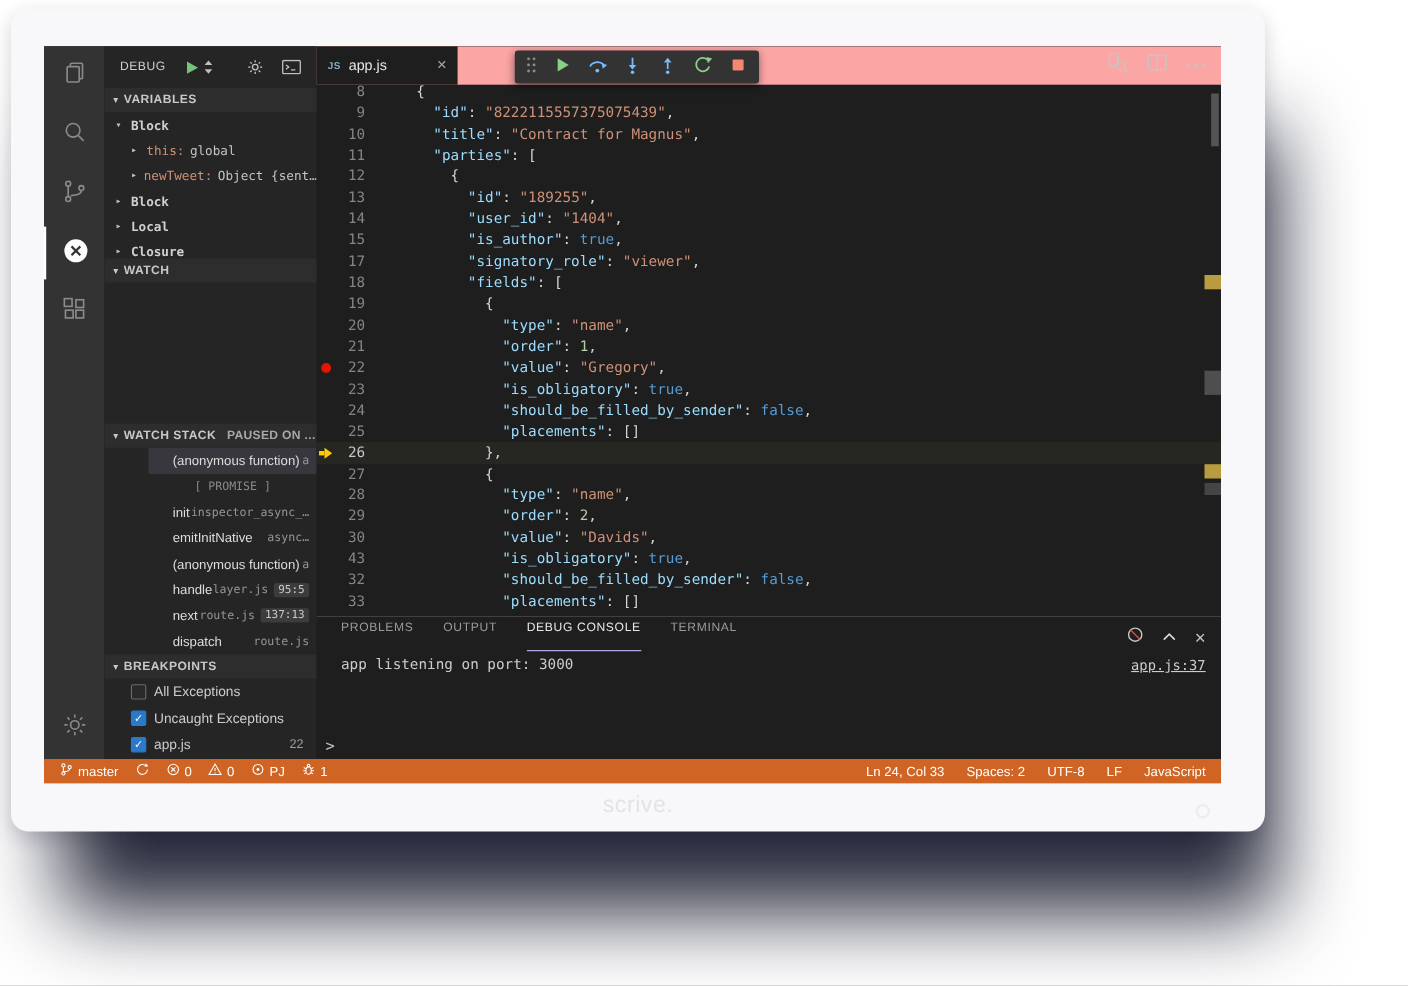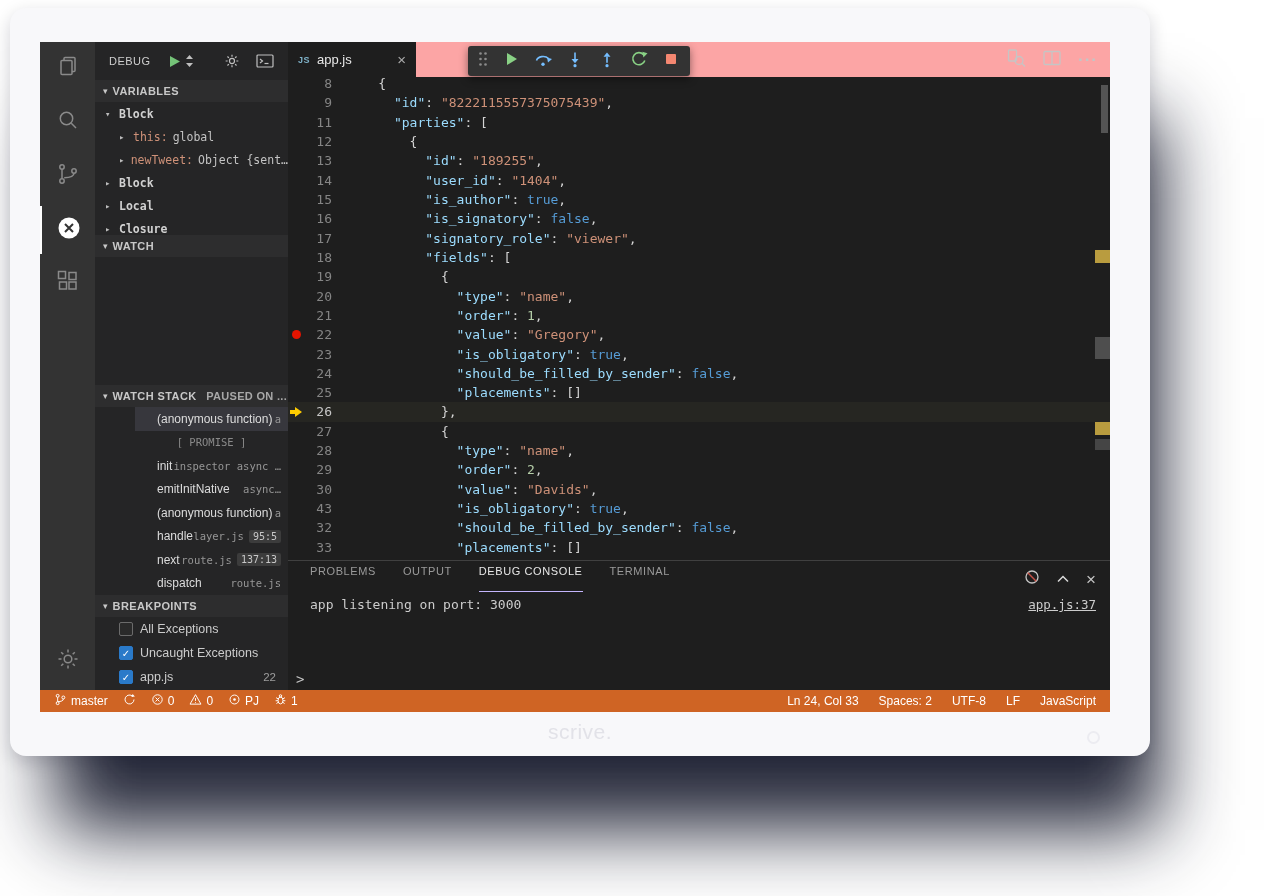--- a/index.html
+++ b/index.html
@@ -339,20 +339,25 @@
             <span class="cl-num">8</span>
             <span class="cl-code"><span class="tok-p">    {</span></span>
           </div>
           <div class="cl">
             <span class="cl-margin"></span>
             <span class="cl-num">9</span>
             <span class="cl-code"><span class="tok-p">      </span><span class="tok-k">"id"</span><span class="tok-p">: </span><span class="tok-s">"8222115557375075439"</span><span class="tok-p">,</span></span>
           </div>
           <div class="cl">
             <span class="cl-margin"></span>
+            <span class="cl-num">10</span>
+            <span class="cl-code"><span class="tok-p">      </span><span class="tok-k">"title"</span><span class="tok-p">: </span><span class="tok-s">"Contract for Magnus"</span><span class="tok-p">,</span></span>
+          </div>
+          <div class="cl">
+            <span class="cl-margin"></span>
             <span class="cl-num">11</span>
             <span class="cl-code"><span class="tok-p">      </span><span class="tok-k">"parties"</span><span class="tok-p">: [</span></span>
           </div>
           <div class="cl">
             <span class="cl-margin"></span>
             <span class="cl-num">12</span>
             <span class="cl-code"><span class="tok-p">        {</span></span>
           </div>
           <div class="cl">
             <span class="cl-margin"></span>
@@ -361,25 +366,20 @@
           </div>
           <div class="cl">
             <span class="cl-margin"></span>
             <span class="cl-num">14</span>
             <span class="cl-code"><span class="tok-p">          </span><span class="tok-k">"user_id"</span><span class="tok-p">: </span><span class="tok-s">"1404"</span><span class="tok-p">,</span></span>
           </div>
           <div class="cl">
             <span class="cl-margin"></span>
             <span class="cl-num">15</span>
             <span class="cl-code"><span class="tok-p">          </span><span class="tok-k">"is_author"</span><span class="tok-p">: </span><span class="tok-b">true</span><span class="tok-p">,</span></span>
-          </div>
-          <div class="cl">
-            <span class="cl-margin"></span>
-            <span class="cl-num">16</span>
-            <span class="cl-code"><span class="tok-p">          </span><span class="tok-k">"is_signatory"</span><span class="tok-p">: </span><span class="tok-b">false</span><span class="tok-p">,</span></span>
           </div>
           <div class="cl">
             <span class="cl-margin"></span>
             <span class="cl-num">17</span>
             <span class="cl-code"><span class="tok-p">          </span><span class="tok-k">"signatory_role"</span><span class="tok-p">: </span><span class="tok-s">"viewer"</span><span class="tok-p">,</span></span>
           </div>
           <div class="cl">
             <span class="cl-margin"></span>
             <span class="cl-num">18</span>
             <span class="cl-code"><span class="tok-p">          </span><span class="tok-k">"fields"</span><span class="tok-p">: [</span></span>

